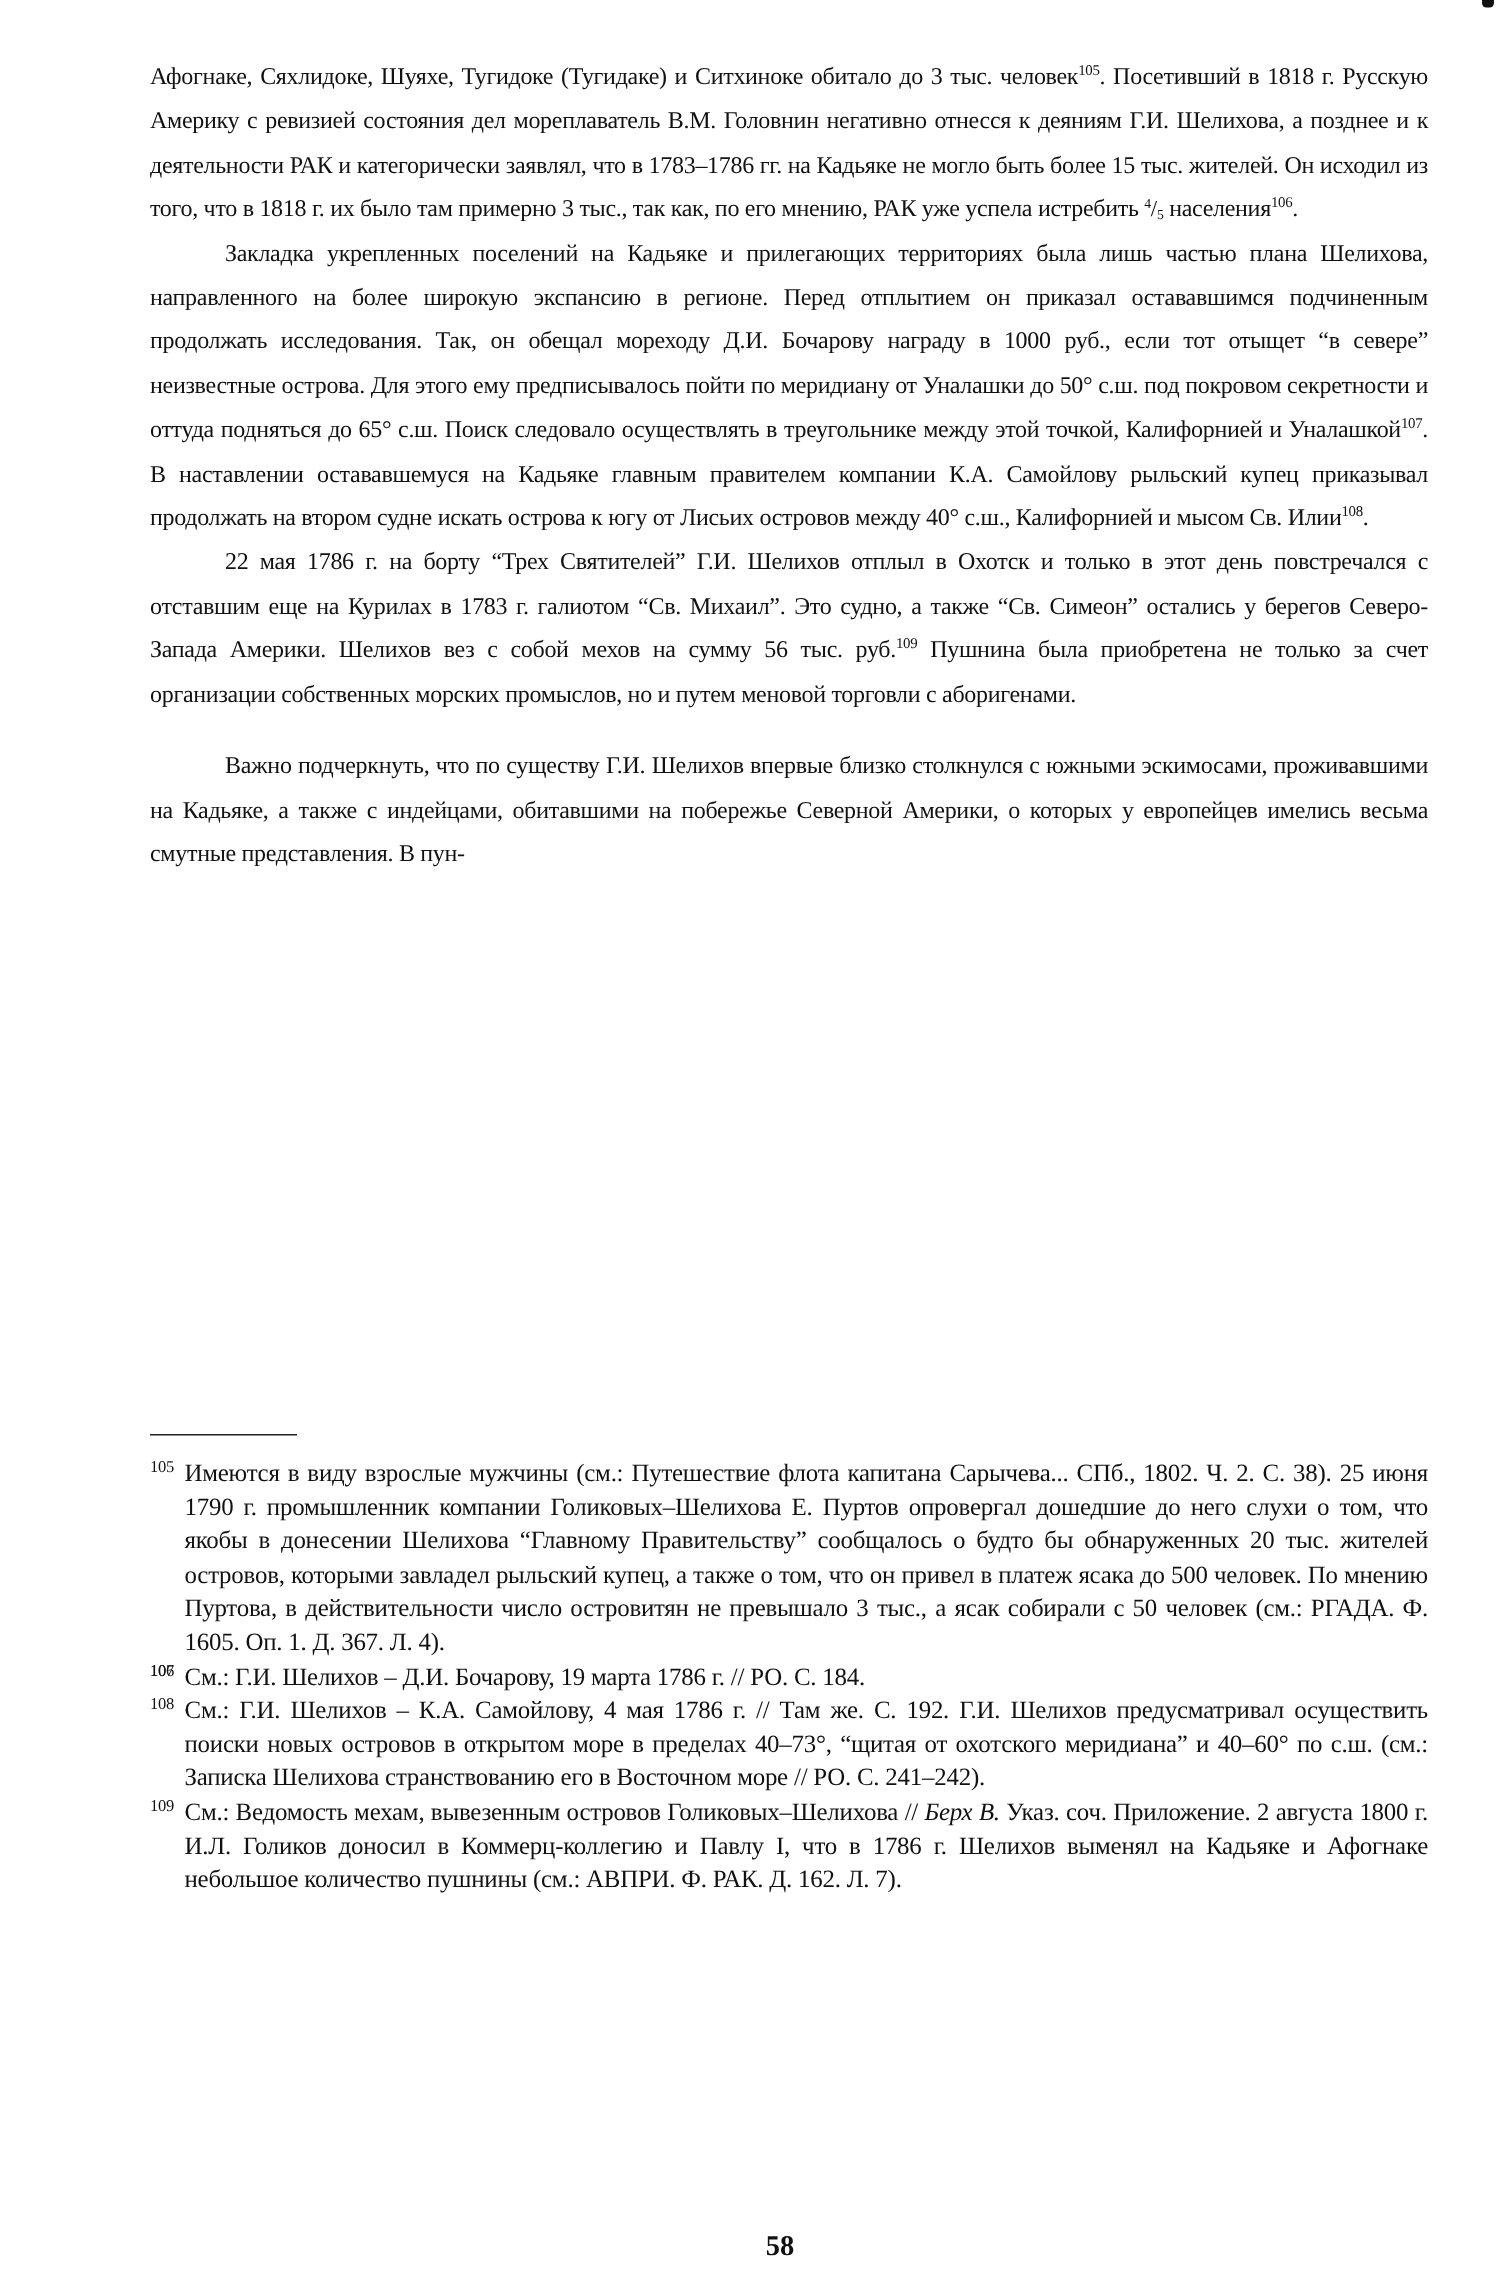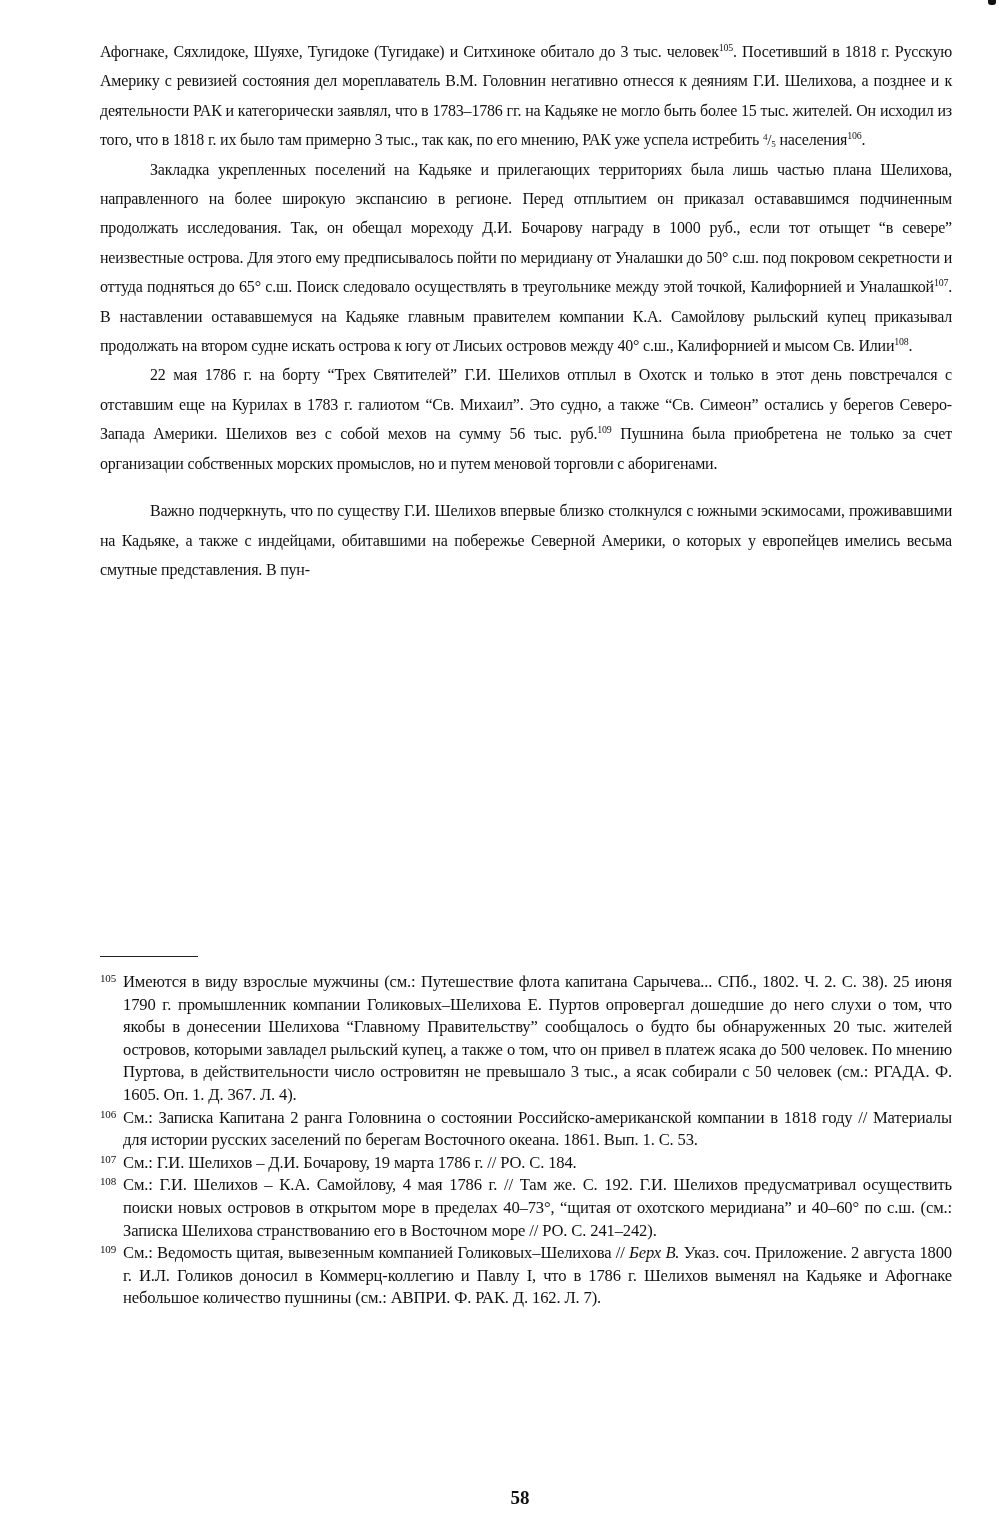--- a/index.html
+++ b/index.html
@@ -32,19 +32,19 @@
 
   <p class="indent"><span>22 мая 1786 г. на борту “Трех Святителей” Г.И. Шелихов отплыл в Охотск и только в этот день повстречался с отставшим еще на Курилах в 1783 г. галиотом “Св. Михаил”. Это судно, а также “Св. Симеон” остались у берегов Северо-Запада Америки. Шелихов вез с собой мехов на сумму 56 тыс. руб.</span><sup>109</sup><span> Пушнина была приобретена не только за счет организации собственных морских промыслов, но и путем меновой торговли с аборигенами.</span></p>
 
   <p class="indent gap"><span>Важно подчеркнуть, что по существу Г.И. Шелихов впервые близко столкнулся с южными эскимосами, проживавшими на Кадьяке, а также с индейцами, обитавшими на побережье Северной Америки, о которых у европейцев имелись весьма смутные представления. В пун-</span></p>
 </div>
 
 <div class="rule"></div>
 
 <div class="notes">
   <p class="note"><span class="note-num">105</span><span>Имеются в виду взрослые мужчины (см.: Путешествие флота капитана Сарычева... СПб., 1802. Ч. 2. С. 38). 25 июня 1790 г. промышленник компании Голиковых–Шелихова Е. Пуртов опровергал дошедшие до него слухи о том, что якобы в донесении Шелихова “Главному Правительству” сообщалось о будто бы обнаруженных 20 тыс. жителей островов, которыми завладел рыльский купец, а также о том, что он привел в платеж ясака до 500 человек. По мнению Пуртова, в действительности число островитян не превышало 3 тыс., а ясак собирали с 50 человек (см.: РГАДА. Ф. 1605. Оп. 1. Д. 367. Л. 4).</span></p>
-  <p class="note"><span class="note-num">106</span><span>См.: Записка Капитана 2 ранга Головнина о состоянии Российско-американской компании в 1818 году // Материалы для истории русских заселений по берегам Восточного океана. 1861. Вып. 1. С. 53.</span></p>
+  <p class="note"><span class="note-num">106</span></p>
   <p class="note"><span class="note-num">107</span><span>См.: Г.И. Шелихов – Д.И. Бочарову, 19 марта 1786 г. // РО. С. 184.</span></p>
   <p class="note"><span class="note-num">108</span><span>См.: Г.И. Шелихов – К.А. Самойлову, 4 мая 1786 г. // Там же. С. 192. Г.И. Шелихов предусматривал осуществить поиски новых островов в открытом море в пределах 40–73°, “щитая от охотского меридиана” и 40–60° по с.ш. (см.: Записка Шелихова странствованию его в Восточном море // РО. С. 241–242).</span></p>
-  <p class="note"><span class="note-num">109</span><span>См.: Ведомость щитая, вывезенным компанией Голиковых–Шелихова // </span><em>Берх В.</em><span> Указ. соч. Приложение. 2 августа 1800 г. И.Л. Голиков доносил в Коммерц-коллегию и Павлу I, что в 1786 г. Шелихов выменял на Кадьяке и Афогнаке небольшое количество пушнины (см.: АВПРИ. Ф. РАК. Д. 162. Л. 7).</span></p>
+  <p class="note"><span class="note-num">109</span><span>См.: Ведомость мехам, вывезенным островов Голиковых–Шелихова // </span><em>Берх В.</em><span> Указ. соч. Приложение. 2 августа 1800 г. И.Л. Голиков доносил в Коммерц-коллегию и Павлу I, что в 1786 г. Шелихов выменял на Кадьяке и Афогнаке небольшое количество пушнины (см.: АВПРИ. Ф. РАК. Д. 162. Л. 7).</span></p>
 </div>
 
 <div class="page-number">58</div>
 
 </body></html>

